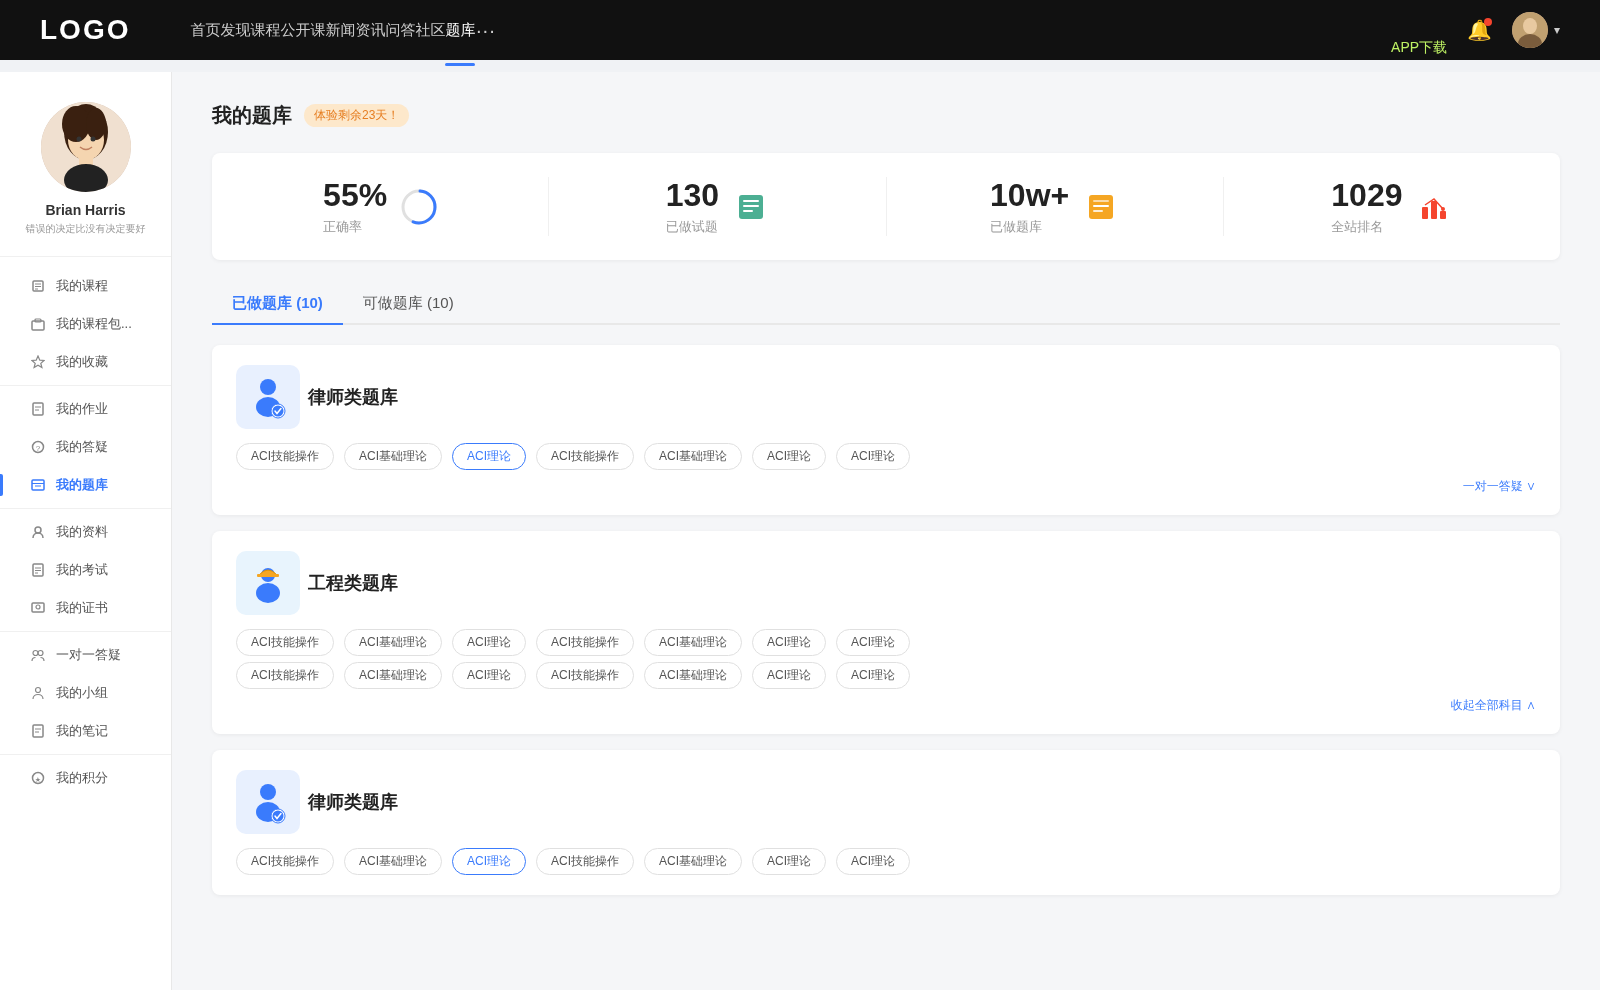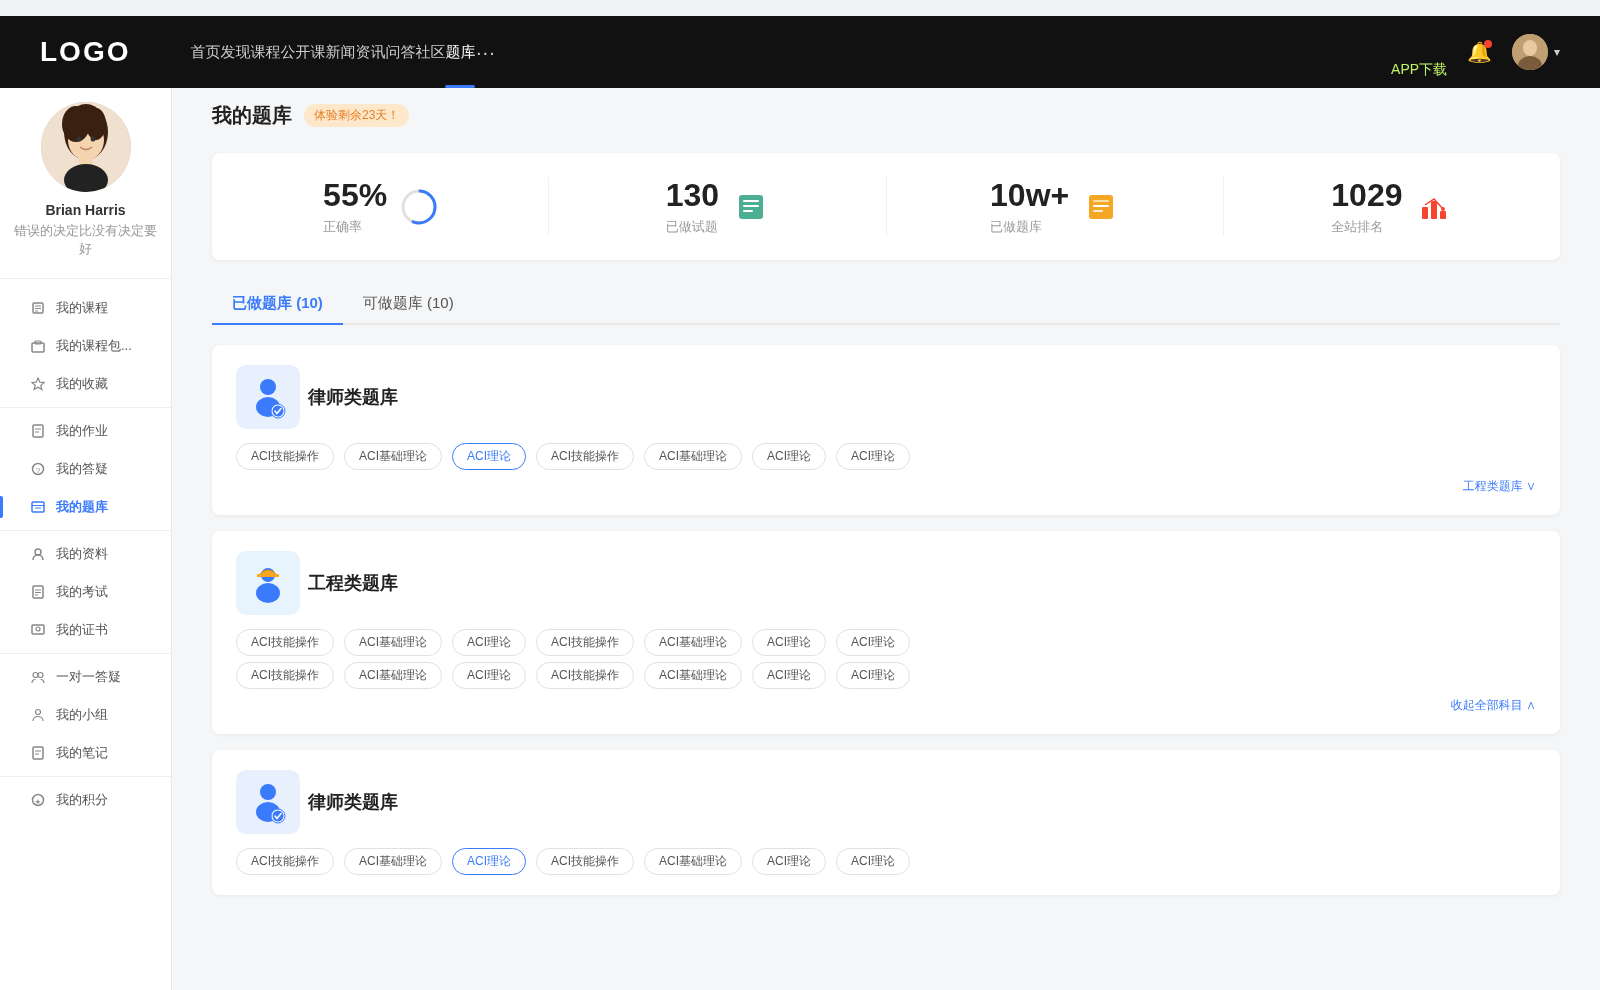--- a/index.html
+++ b/index.html
@@ -1,26 +1,26 @@
 <!DOCTYPE html>
 <html><head>
   <meta charset="utf-8">
   <style>
     * { box-sizing: border-box; margin: 0; padding: 0; }
     body { font-family: -apple-system, BlinkMacSystemFont, "PingFang SC", "Microsoft YaHei", sans-serif; background: #f0f2f5; min-height: 990px; }
 
     
     .navbar {
       background: #111;
-      height: 72px;
+      height: 60px;
       display: flex;
       align-items: center;
       padding: 4px 40px;
       position: fixed;
-      top: 16px; left: 0; right: 0;
+      top: 0; left: 0; right: 0;
       z-index: 100;
     }
     .navbar-logo {
       color: #fff;
       font-size: 28px;
       font-weight: 900;
       letter-spacing: 2px;
       margin-right: 60px;
     }
     .navbar-links {
@@ -121,23 +121,22 @@
       justify-content: center;
     }
     .sidebar-avatar svg { width: 90px; height: 90px; }
     .sidebar-name {
       font-size: 14px;
       color: #333;
       font-weight: 600;
       margin-bottom: 4px;
     }
     .sidebar-motto {
-      font-size: 13px;
+      font-size: 10px;
       color: #999;
-      text-align: center;
       padding: 0 10px;
     }
 
     .sidebar-menu { list-style: none; }
     .sidebar-item {
       display: flex;
       align-items: center;
       gap: 10px;
       padding: 10px 30px;
       font-size: 13px;
@@ -612,21 +611,21 @@
       </div>
       <div class="qbank-tags">
         <span class="qbank-tag">ACI技能操作</span>
         <span class="qbank-tag">ACI基础理论</span>
         <span class="qbank-tag selected">ACI理论</span>
         <span class="qbank-tag">ACI技能操作</span>
         <span class="qbank-tag">ACI基础理论</span>
         <span class="qbank-tag">ACI理论</span>
         <span class="qbank-tag">ACI理论</span>
       </div>
-      <div class="qbank-expand">工程类题库 ∨</div>
+      <div class="qbank-expand">一对一答疑 ∨</div>
     </div>
 
     <div class="qbank-card">
       <div class="qbank-header">
         <div class="qbank-icon-wrap engineer">
           <svg width="44" height="44" viewBox="0 0 44 44">
 
             <circle cx="22" cy="14" r="7" fill="#3a7bfc"></circle>
 
             <path d="M13 14 Q22 4 31 14" fill="#f5a623" stroke="#e09000" stroke-width="1"></path>

